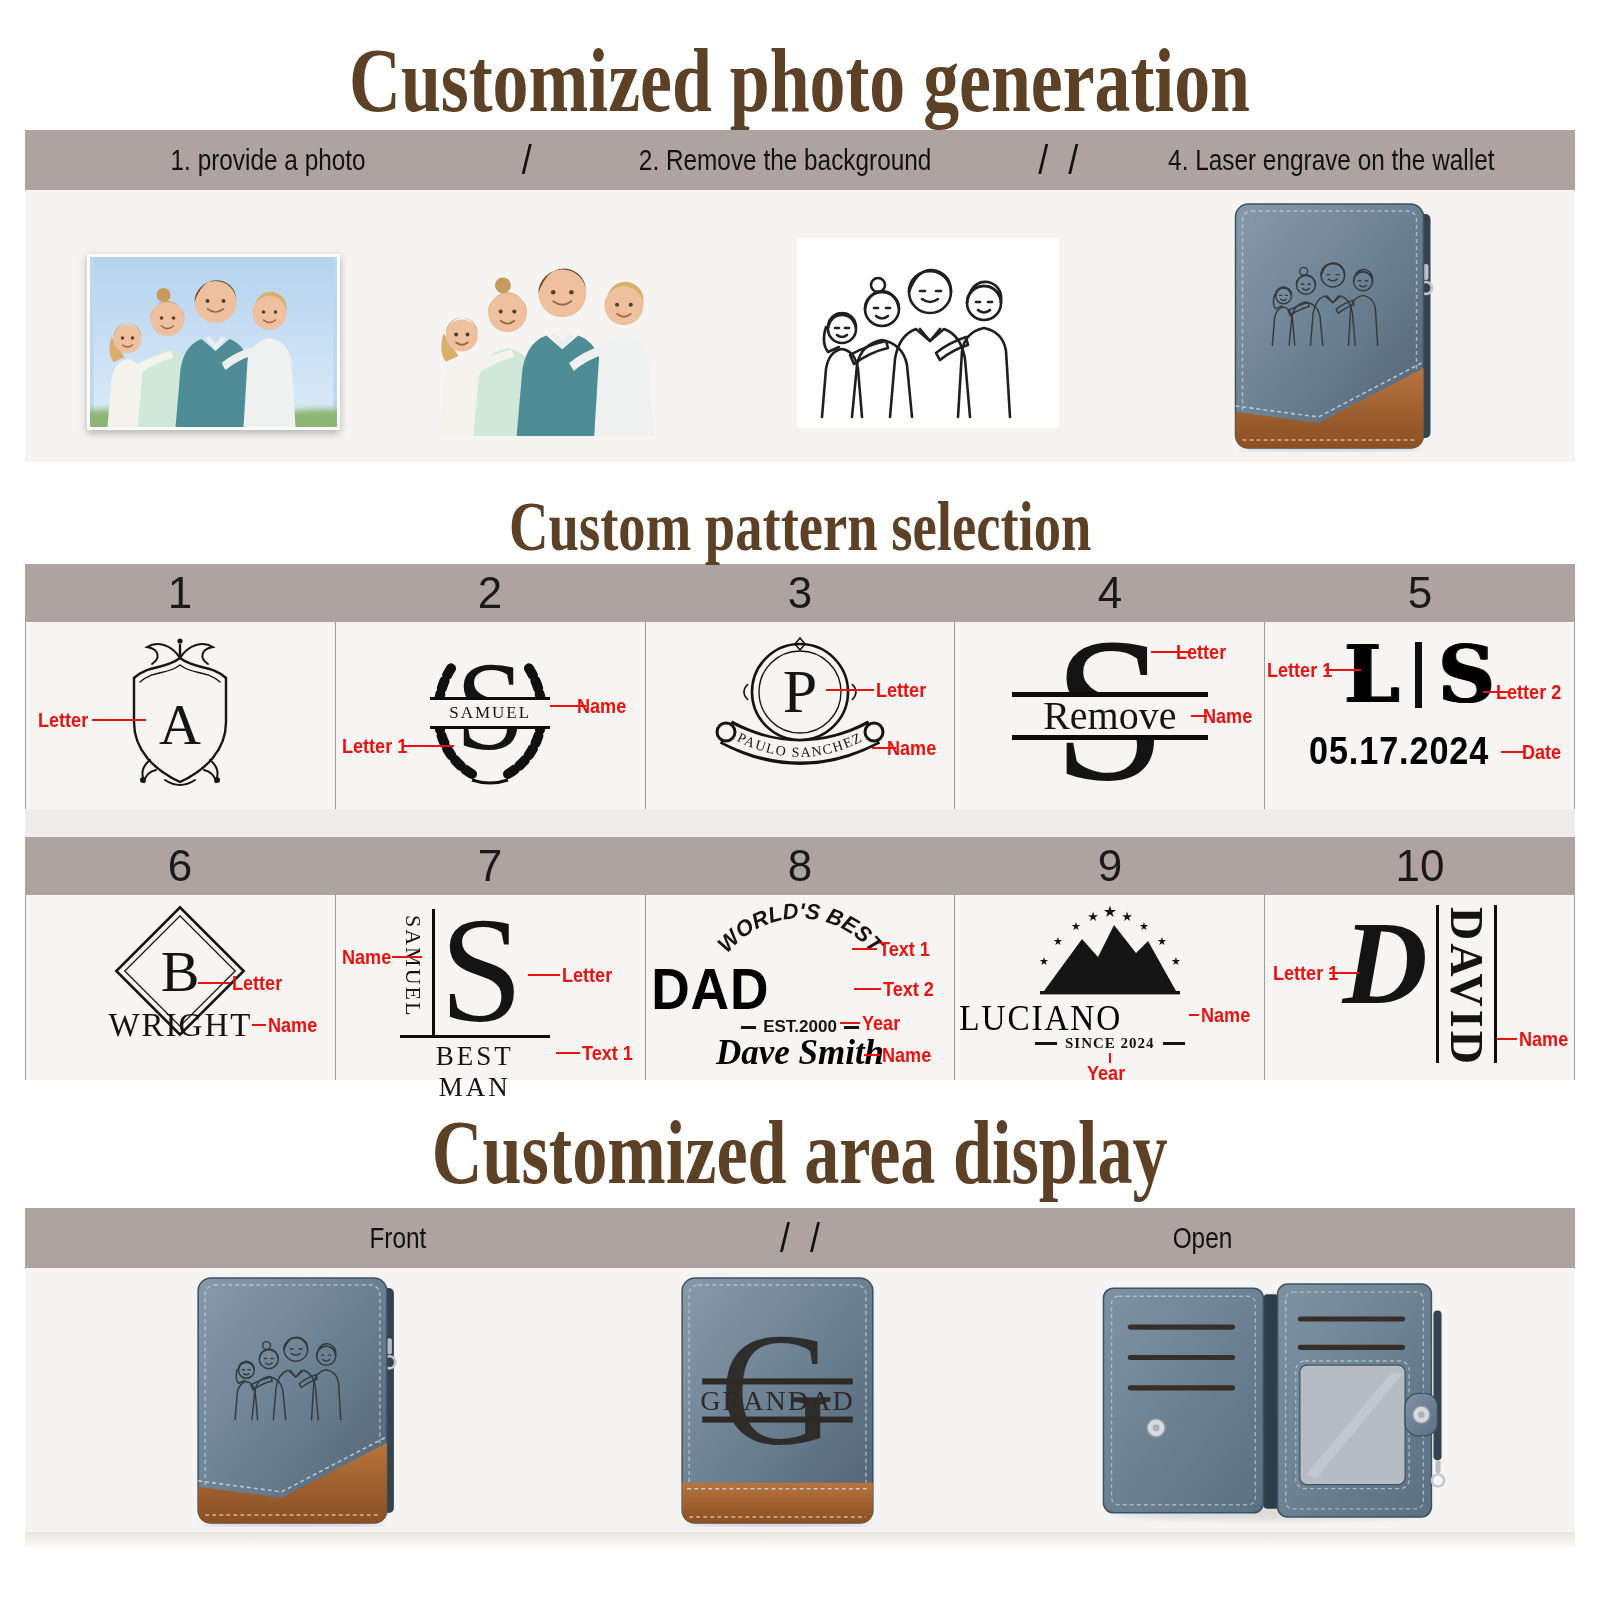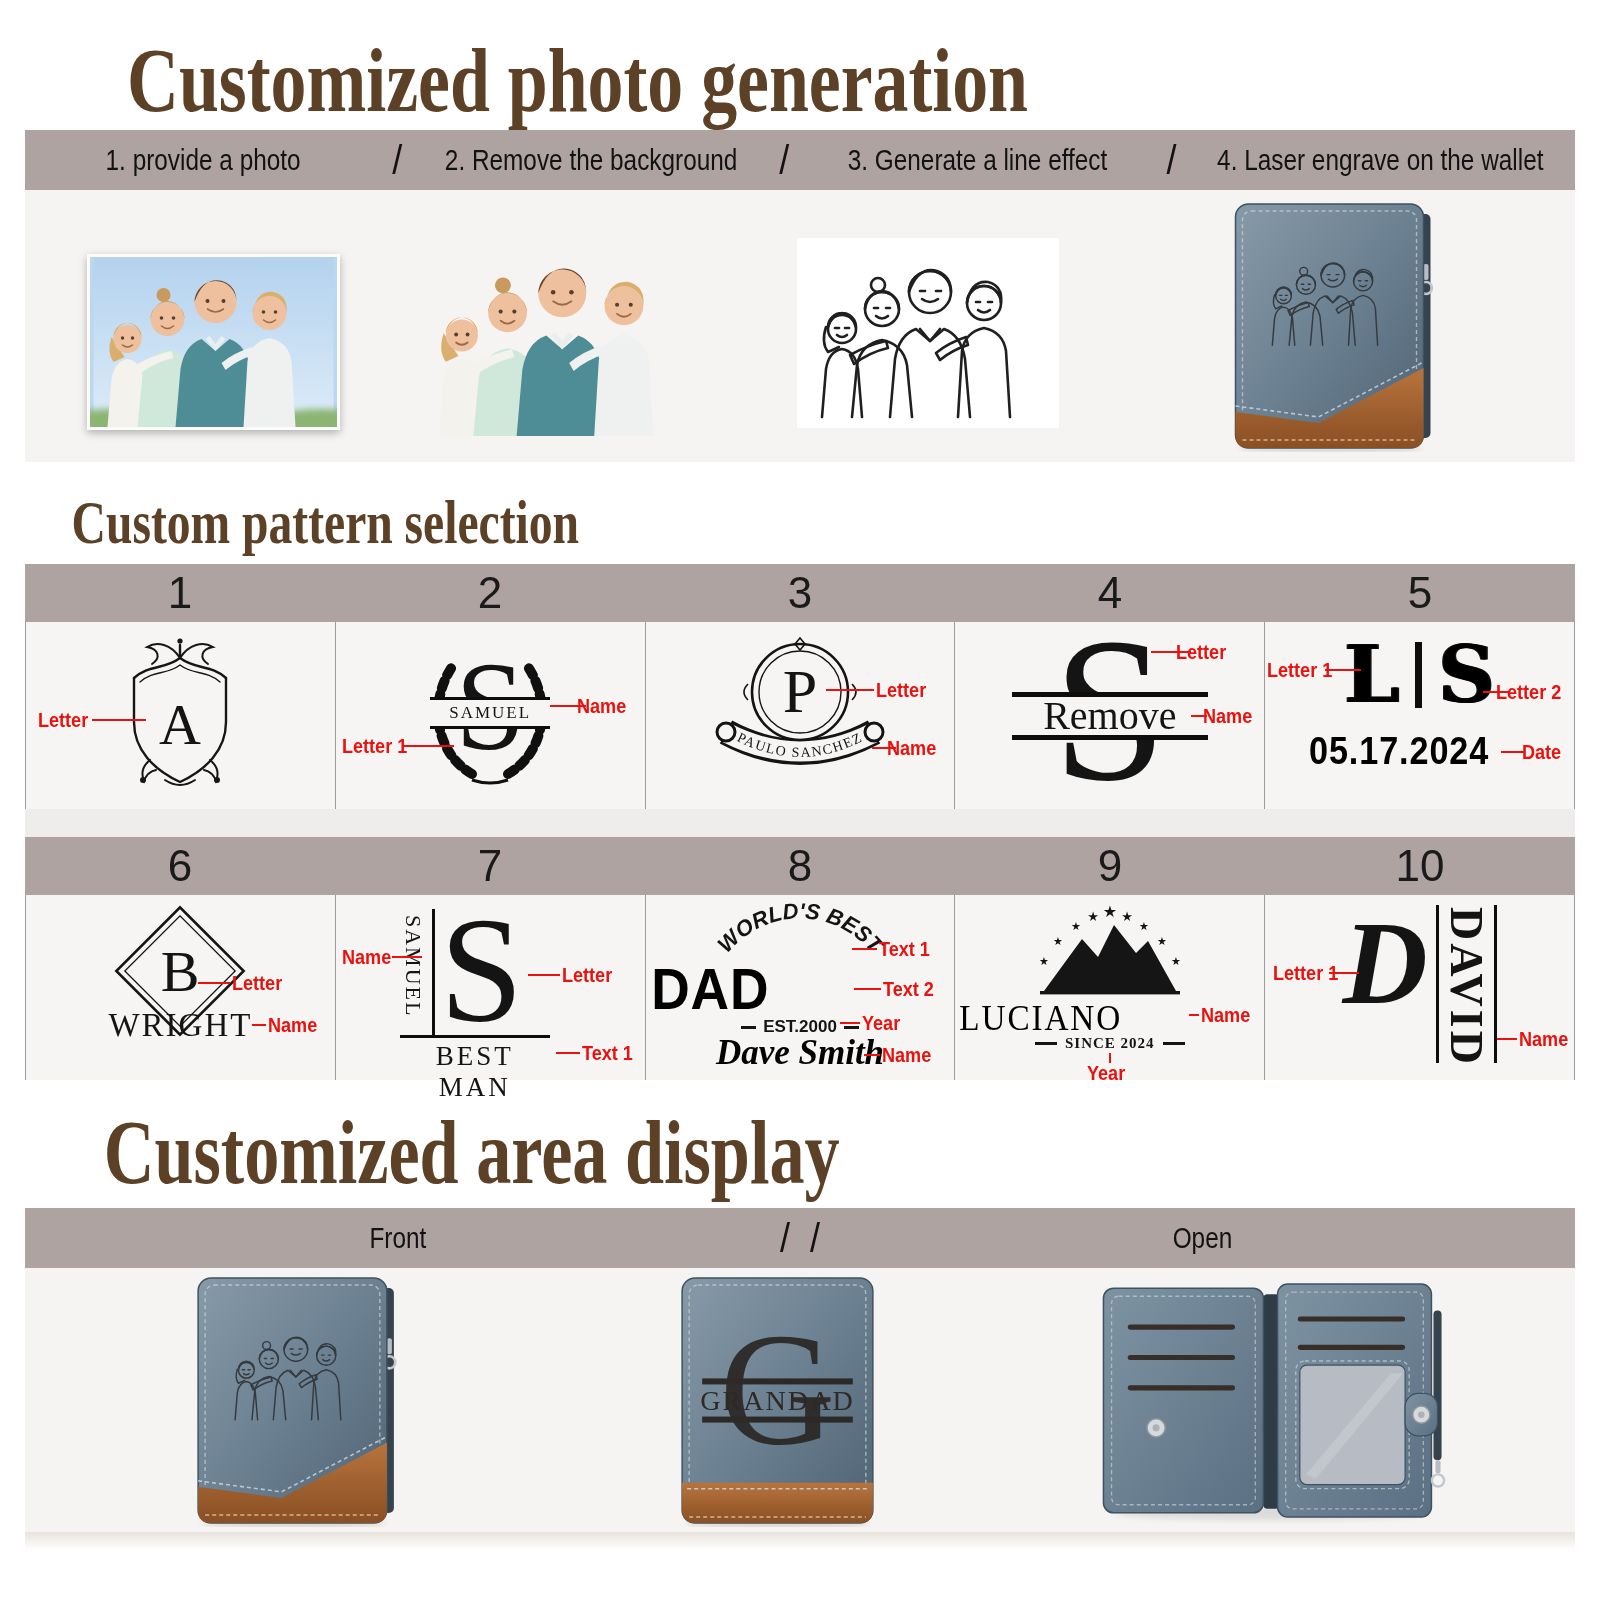--- a/index.html
+++ b/index.html
@@ -1,23 +1,23 @@
 <!DOCTYPE html>
 <html><head>
 <meta charset="utf-8">
 <style>
   html,body{margin:0;padding:0;}
   body{width:1600px;height:1600px;background:#fff;font-family:"Liberation Sans",sans-serif;overflow:hidden;}
   .page{position:relative;width:1600px;height:1600px;}
 
   
-  .title{width:1600px;color:#5d4126;font-family:"Liberation Serif",serif;font-weight:700;line-height:1;}
+  .title{width:1600px;text-align:center;color:#5d4126;font-family:"Liberation Serif",serif;font-weight:700;line-height:1;}
   .title .cond{display:inline-block;transform:scaleX(.78);white-space:nowrap;}
   .t1{padding-top:34px;font-size:92px;height:96px;}
-  .t2{padding-top:30px;font-size:61px;height:72px;}
+  .t2{padding-top:30px;font-size:70px;height:72px;}
   .t3{padding-top:28px;font-size:90px;height:66px;}
 
   
   .bar{width:1550px;margin:0 auto;height:60px;background:#aea3a1;display:flex;align-items:center;color:#121212;}
   .bar .seg{flex:1;text-align:center;font-size:29px;}
   .bar .seg .cond{display:inline-block;transform:scaleX(.84);white-space:nowrap;}
   .bar .slash{flex:0 0 30px;text-align:center;font-size:36px;font-weight:400;transform:scaleY(1.15);}
 
   
   .strip{width:1550px;margin:0 auto;background:#f5f4f2;position:relative;}
@@ -226,21 +226,20 @@
 
 <div class="page">
 
   <div class="title t1"><span class="cond">Customized photo generation</span></div>
 
   <div class="bar">
     <div class="seg"><span class="cond">1. provide a photo</span></div>
     <div class="slash">/</div>
     <div class="seg"><span class="cond">2. Remove the background</span></div>
     <div class="slash">/</div>
-    <div class="seg"><span class="cond">3. Generate a line effect</span></div>
     <div class="slash">/</div>
     <div class="seg"><span class="cond">4. Laser engrave on the wallet</span></div>
   </div>
 
   <div class="strip strip1">
     <svg class="abs photo-frame" style="left:62px;top:64px" width="247" height="170" viewBox="0 0 240 170">
       <rect width="240" height="170" fill="url(#g-sky)"></rect>
       <ellipse cx="18" cy="166" rx="50" ry="14" fill="#8cb573" filter="url(#f-soft)"></ellipse>
       <ellipse cx="228" cy="166" rx="55" ry="14" fill="#8cb573" filter="url(#f-soft)"></ellipse>
       <use href="#fam-color" xlink:href="#fam-color"></use>

